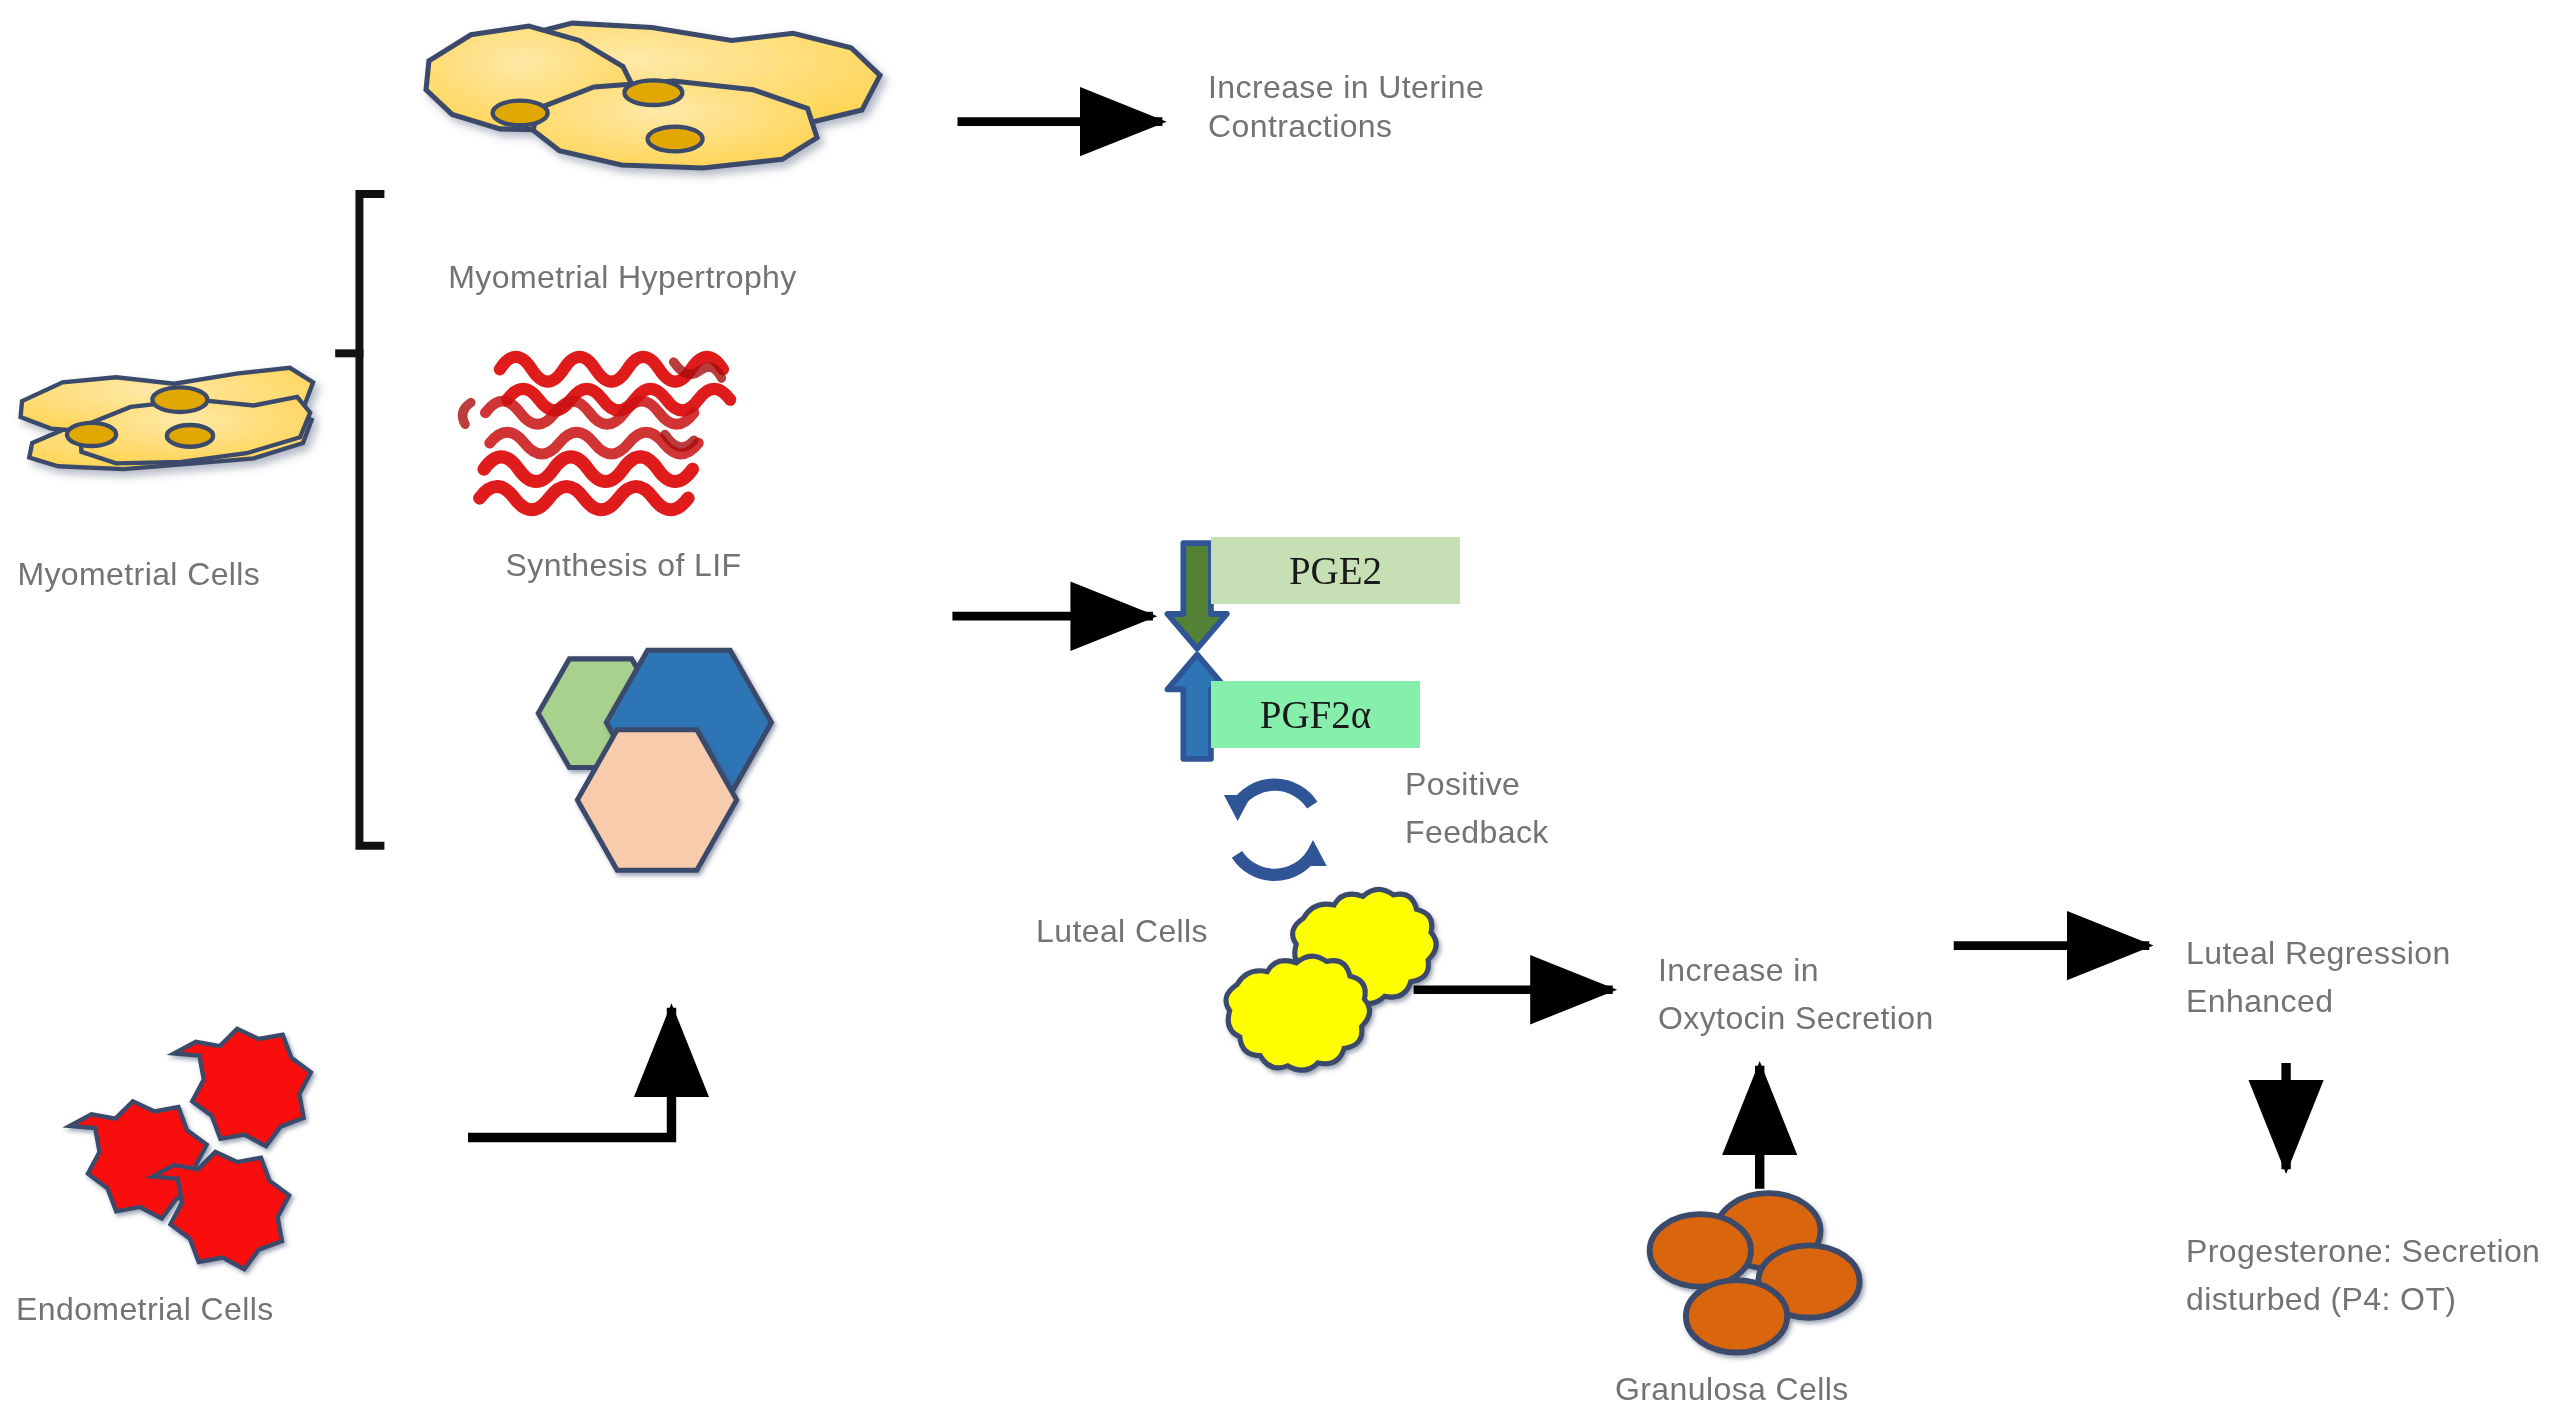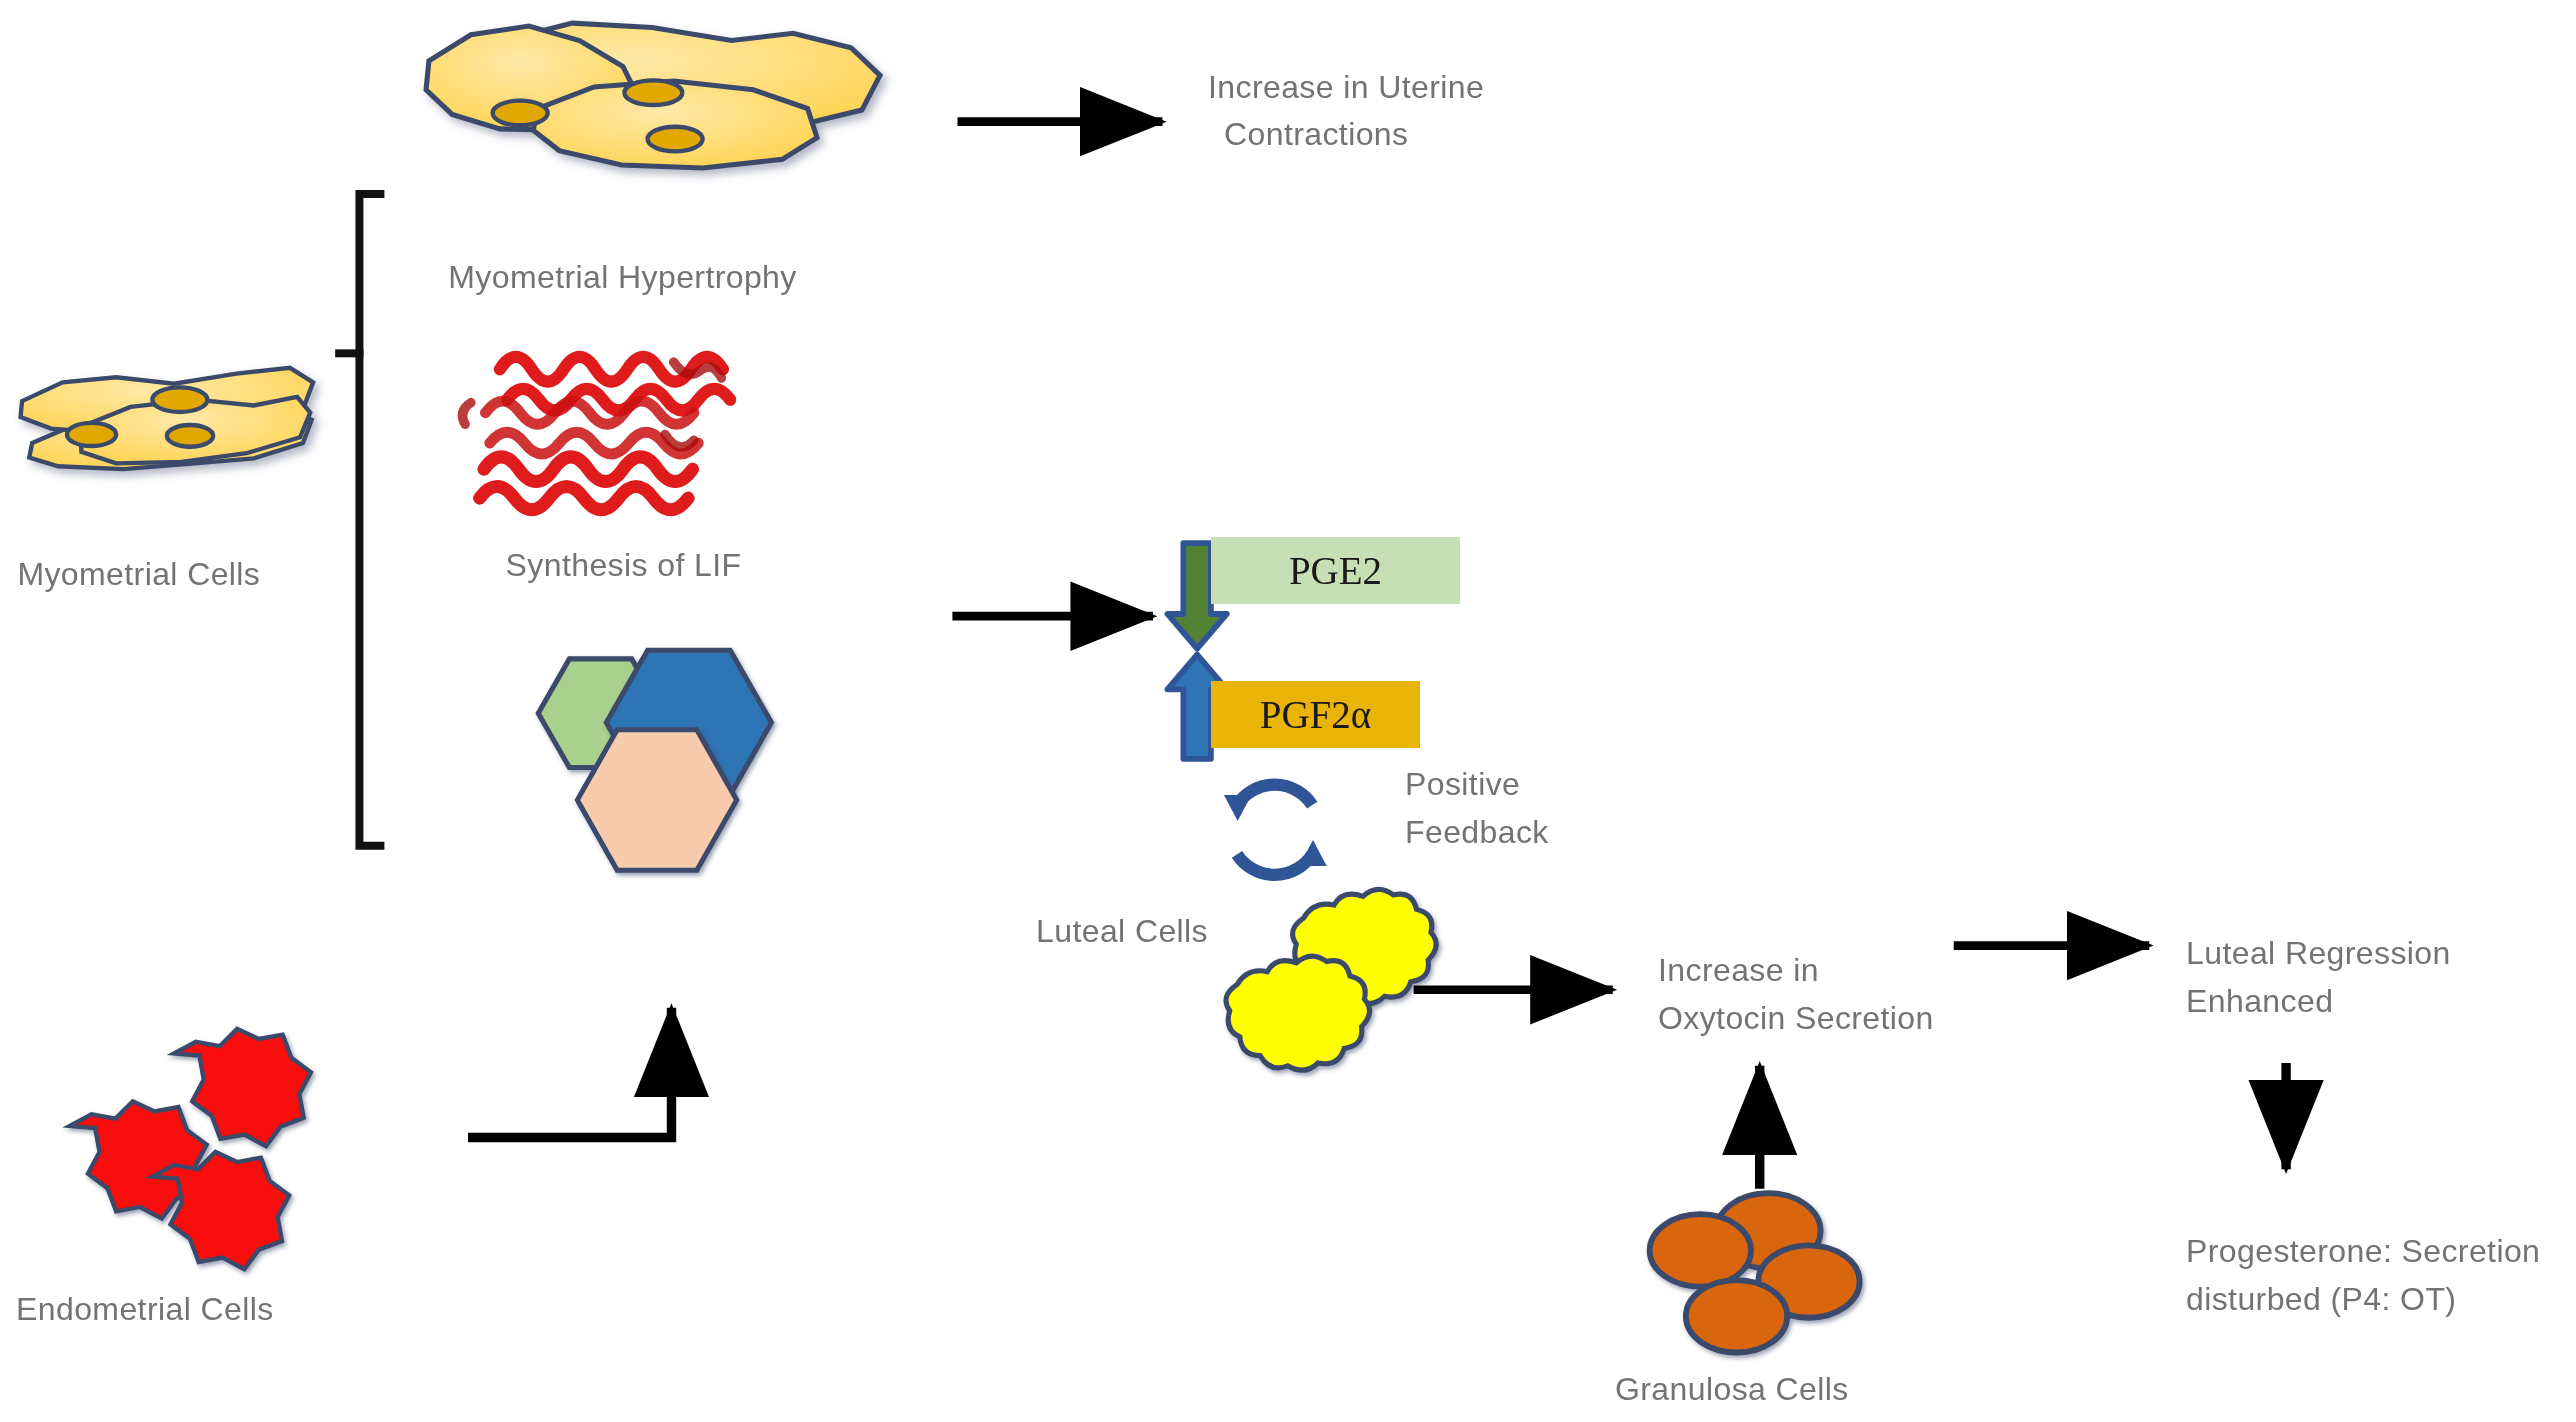--- a/index.html
+++ b/index.html
@@ -39,21 +39,21 @@
     align-items: center;
     justify-content: center;
     font-family: "Liberation Serif", "DejaVu Serif", serif;
     font-size: 39px;
     color: #1a1a1a;
   }
   .chip-pge2 {
     background: #c6dfb4;
   }
   .chip-pgf2a {
-    background: #eab308;
+    background: #86efac;
     justify-content: center;
   }
 </style>
 </head>
 <body>
 
 <div id="canvas">
 
   <svg class="svg-layer" viewBox="0 0 3557 1964">
     <defs>
@@ -194,21 +194,21 @@
   <div class="lbl center" style="left:369px; top:257px; width:507px;">Myometrial Hypertrophy</div>
 
   <div class="lbl center" style="left:435px; top:545px; width:377px;">Synthesis of LIF</div>
 
 
   <div class="lbl" style="left:17.4px; top:554px;">Myometrial Cells</div>
 
   <div class="lbl" style="left:16px; top:1289px;">Endometrial Cells</div>
 
   <div class="lbl" style="left:1208px; top:67px;">Increase in Uterine</div>
-  <div class="lbl" style="left:1208px; top:114px;margin-left:16px;">Contractions</div>
+  <div class="lbl" style="left:1208px; top:106px;">Contractions</div>
 
   <div class="lbl" style="left:1405px; top:764px;">Positive</div>
   <div class="lbl" style="left:1405px; top:812px;">Feedback</div>
 
   <div class="lbl" style="left:1036px; top:911px;">Luteal Cells</div>
 
   <div class="lbl" style="left:1658px; top:950px;">Increase in</div>
   <div class="lbl" style="left:1658px; top:998px;">Oxytocin Secretion</div>
 
   <div class="lbl" style="left:1615px; top:1369px;">Granulosa Cells</div>

